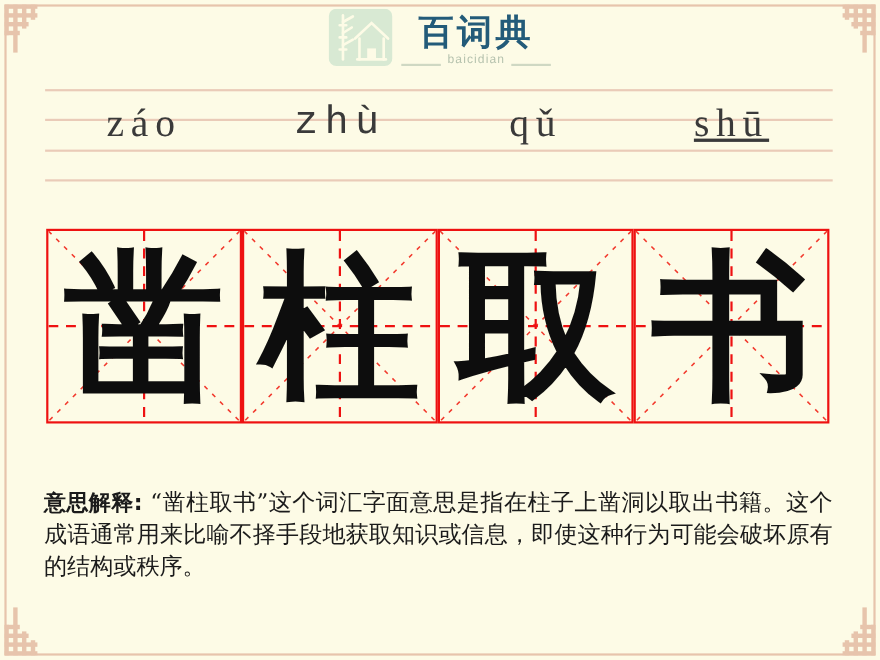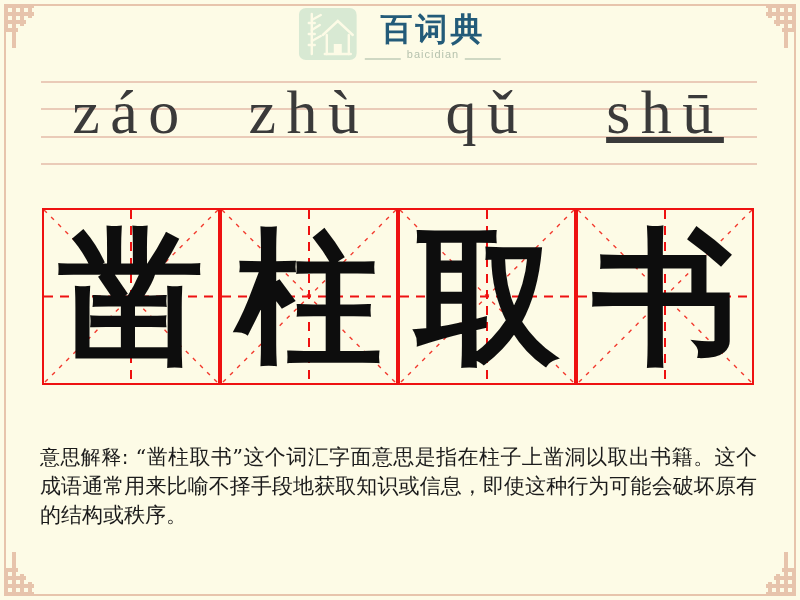--- a/index.html
+++ b/index.html
@@ -34,44 +34,44 @@
     font-size:11px;color:#AEBCA8;letter-spacing:1px;
   }
   
   .pline{
     position:absolute;left:41px;width:716px;height:2px;background:#EACBB8;
   }
   .pl1{top:81px;} .pl2{top:108px;} .pl3{top:136px;} .pl4{top:163px;}
   .py{
     position:absolute;top:84px;transform:translateX(-50%);
     font-family:"Liberation Serif","DejaVu Serif",serif;
-    font-size:62px;line-height:56px;color:#3A3A3A;letter-spacing:.17em;
+    font-size:36px;line-height:56px;color:#3A3A3A;letter-spacing:.17em;
     white-space:nowrap;
   }
-  .py1{left:131px;} .py2{left:309px;} .py3{left:487px;} .py4{left:665px;text-decoration:underline;}
+  .py1{left:131px;} .py2{left:309px;font-family:Liberation Mono, monospace;} .py3{left:487px;} .py4{left:665px;text-decoration:underline;}
   
   .grid{position:absolute;left:42px;top:208px;display:flex;}
   .cell{
     position:relative;width:178px;height:177px;box-sizing:border-box;
     border:2px solid #EE1111;background:transparent;
   }
   .cell svg{position:absolute;inset:0;width:100%;height:100%;}
   .han{
     position:absolute;inset:0;display:flex;align-items:center;justify-content:center;
     font-family:"DejaVu Serif",serif;font-weight:bold;
     font-size:146px;line-height:146px;color:#0D0D0D;
   }
   
   .explain{
     position:absolute;left:40px;top:443px;width:717px;
     font-family:"DejaVu Serif",serif;
     font-size:21px;line-height:29px;color:#1B1B1B;
     text-align:justify;
   }
-  .explain .label{font-weight:normal;font-family:"DejaVu Sans",sans-serif;font-size:20px;}
+  .explain .label{font-weight:bold;font-family:"DejaVu Sans",sans-serif;font-size:20px;}
 </style>
 </head>
 <body>
 
 <div class="frame"></div>
 
 <div class="corner tl">
   <svg width="40" height="44" viewBox="0 0 40 44">
     <g fill="#E7C4AC">
       <rect x="0" y="0" width="30" height="4"></rect>

